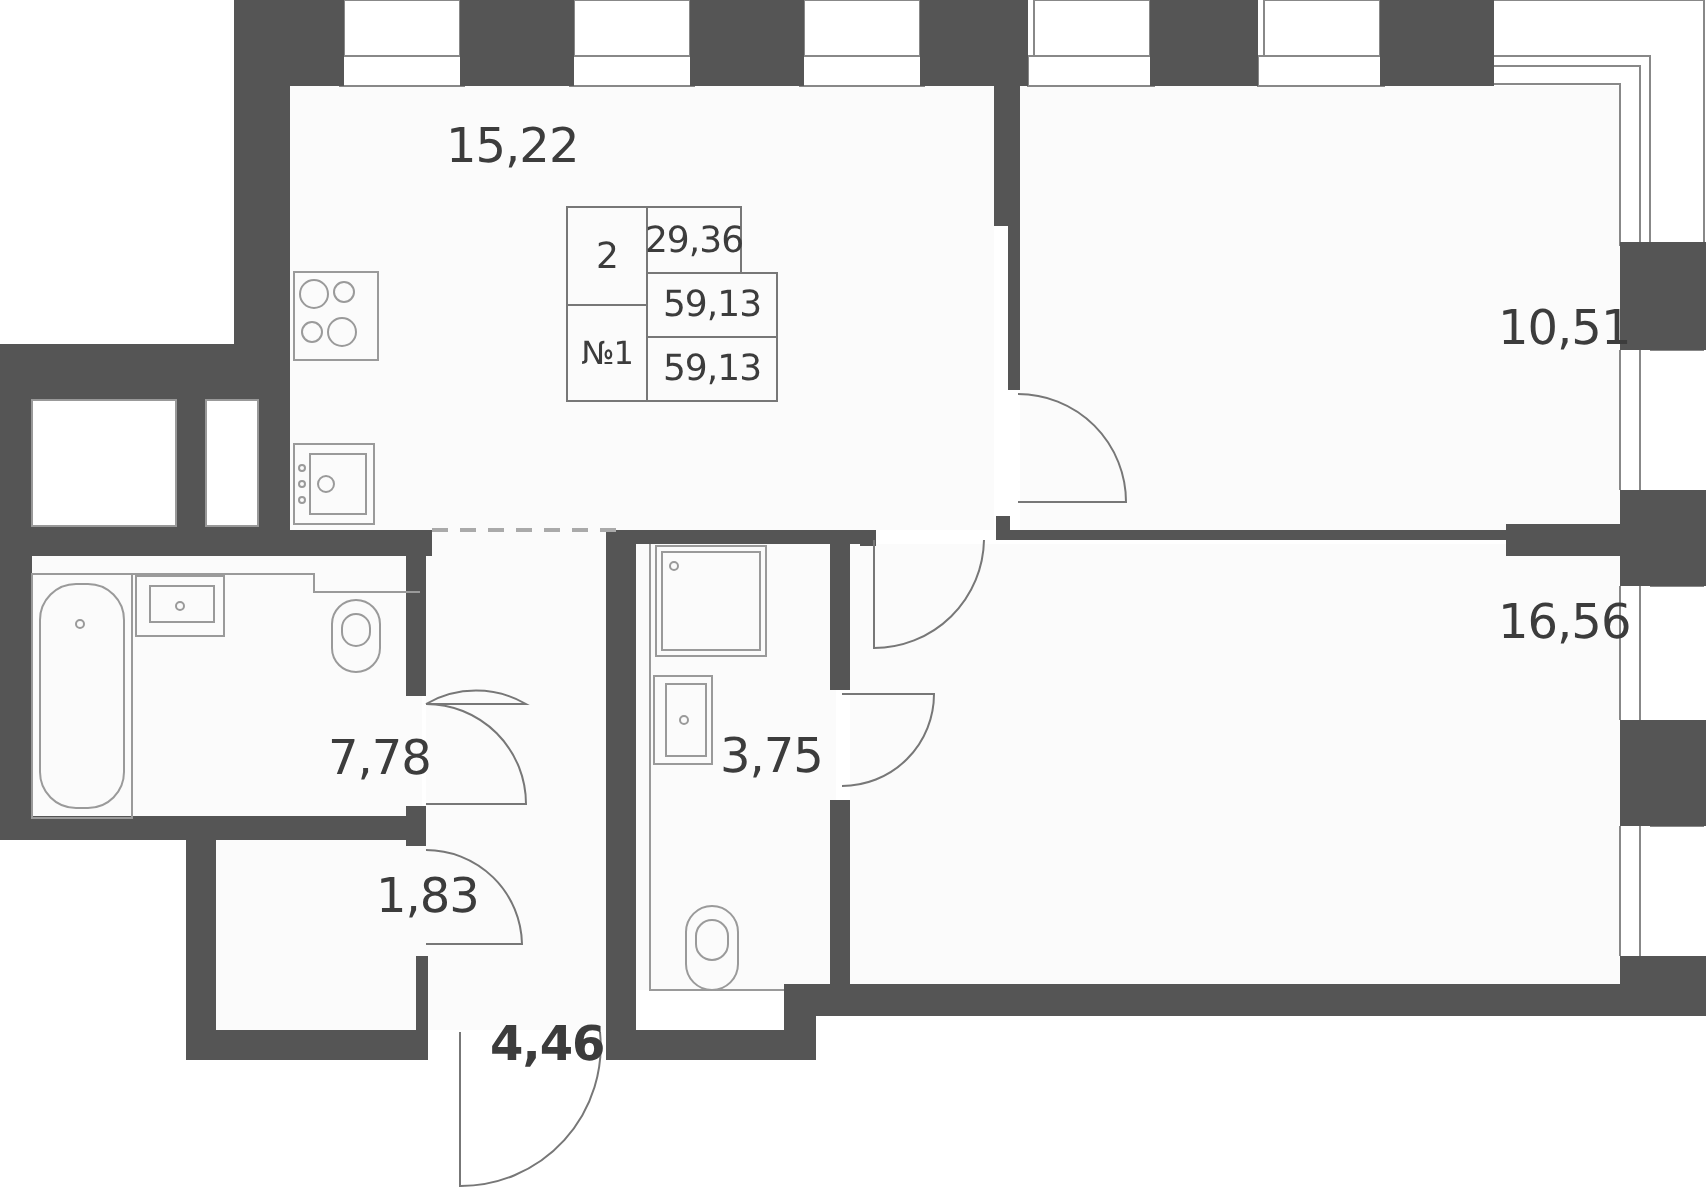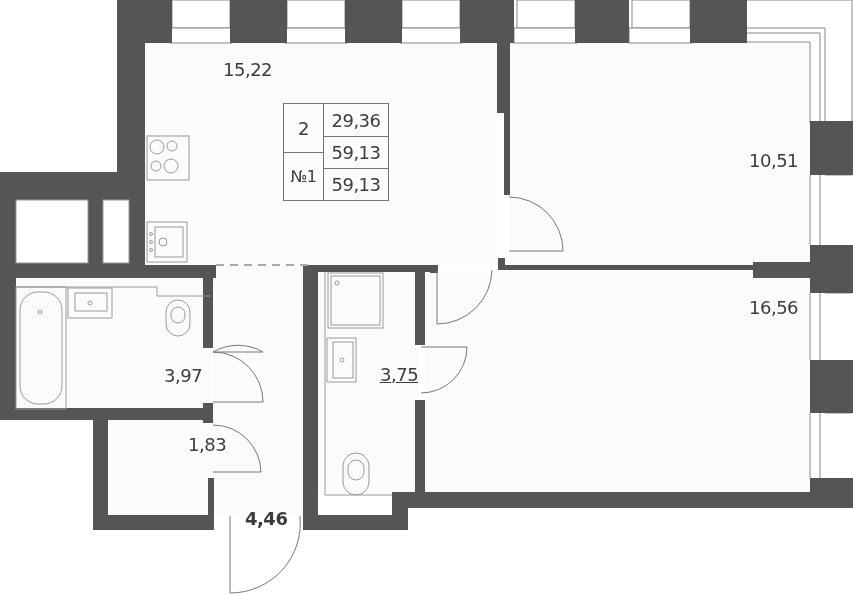--- a/index.html
+++ b/index.html
@@ -1,19 +1,19 @@
 <!DOCTYPE html>
 <html><head>
 <meta charset="utf-8">
 <style>
   html, body { margin: 0; padding: 0; background: #ffffff; }
   body { width: 853px; height: 595px; position: relative; overflow: hidden;
          font-family: "DejaVu Sans", sans-serif; }
   #plan { position: absolute; left: 0; top: 0; }
-  .lbl { position: absolute; font-family: "DejaVu Sans", sans-serif; font-size: 18px;
+  .lbl { position: absolute; font-family: "DejaVu Sans", sans-serif; font-size: 24px;
          color: #3c3c3c; letter-spacing: -0.5px; line-height: 1; white-space: nowrap; }
   .info { position: absolute; left: 283px; top: 103px; width: 106px; height: 98px; }
   .info .cell { position: absolute; border: 1px solid #777; box-sizing: border-box;
                 font-size: 18px; color: #3c3c3c; display: flex; align-items: center;
                 justify-content: center; letter-spacing: -0.5px; }
 </style>
 </head>
 <body>
 
 <svg id="plan" width="853" height="595" viewBox="0 0 853 595" xmlns="http://www.w3.org/2000/svg">
@@ -158,24 +158,24 @@
     <polyline points="325,272 325,495 392,495"></polyline>
 
     <rect x="343" y="453" width="26" height="42" rx="13"></rect>
     <rect x="348" y="460" width="16" height="20" rx="8"></rect>
   </g>
 </svg>
 
 <div class="info">
   <div class="cell" style="left:0;top:0;width:41px;height:50px;">2</div>
   <div class="cell" style="left:0;top:49px;width:41px;height:49px;font-size:16px;">№1</div>
-  <div class="cell" style="left:40px;top:0;width:66px;height:34px;">29,36</div>
+  <div class="cell" style="left:40px;top:0;width:48px;height:34px;">29,36</div>
   <div class="cell" style="left:40px;top:33px;width:66px;height:33px;">59,13</div>
   <div class="cell" style="left:40px;top:65px;width:66px;height:33px;">59,13</div>
 </div>
 
 <div class="lbl" style="left:223px;top:61px;">15,22</div>
 <div class="lbl" style="left:749px;top:152px;">10,51</div>
 <div class="lbl" style="left:749px;top:299px;text-align:right;">16,56</div>
-<div class="lbl" style="left:164px;top:367px;">3,97</div>
+<div class="lbl" style="left:164px;top:367px;">7,78</div>
 <div class="lbl" style="left:165px;top:436px;margin-left:23px;">1,83</div>
 <div class="lbl" style="left:245px;top:510px;font-weight:bold;">4,46</div>
-<div class="lbl" style="left:380px;top:366px;text-decoration:underline;">3,75</div>
+<div class="lbl" style="left:360px;top:366px;">3,75</div>
 
 </body></html>

